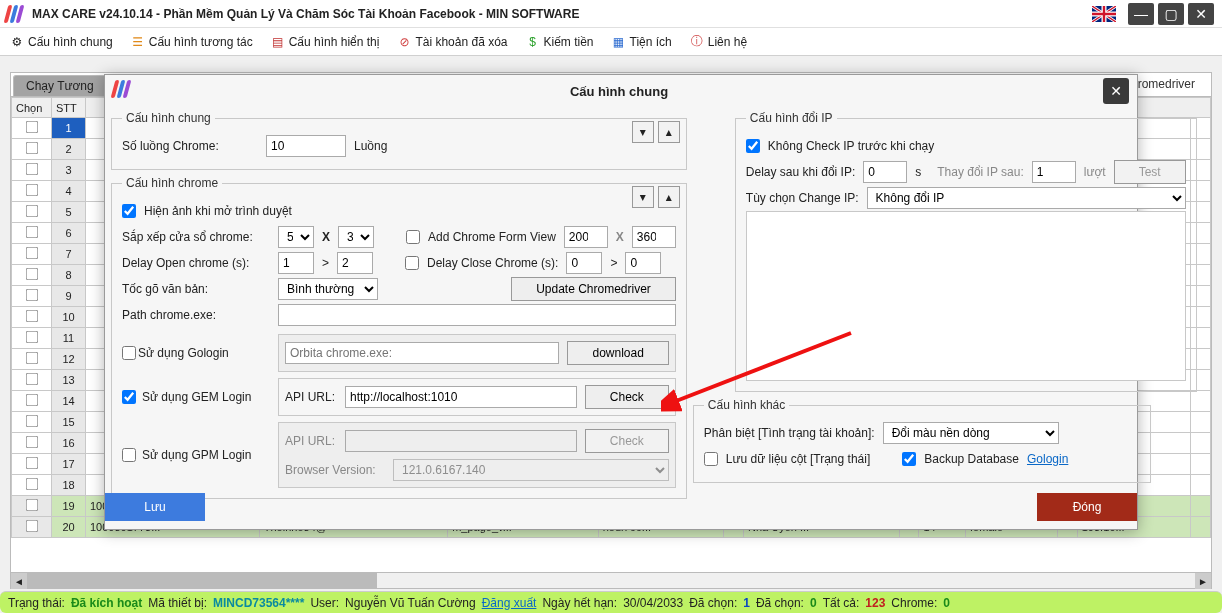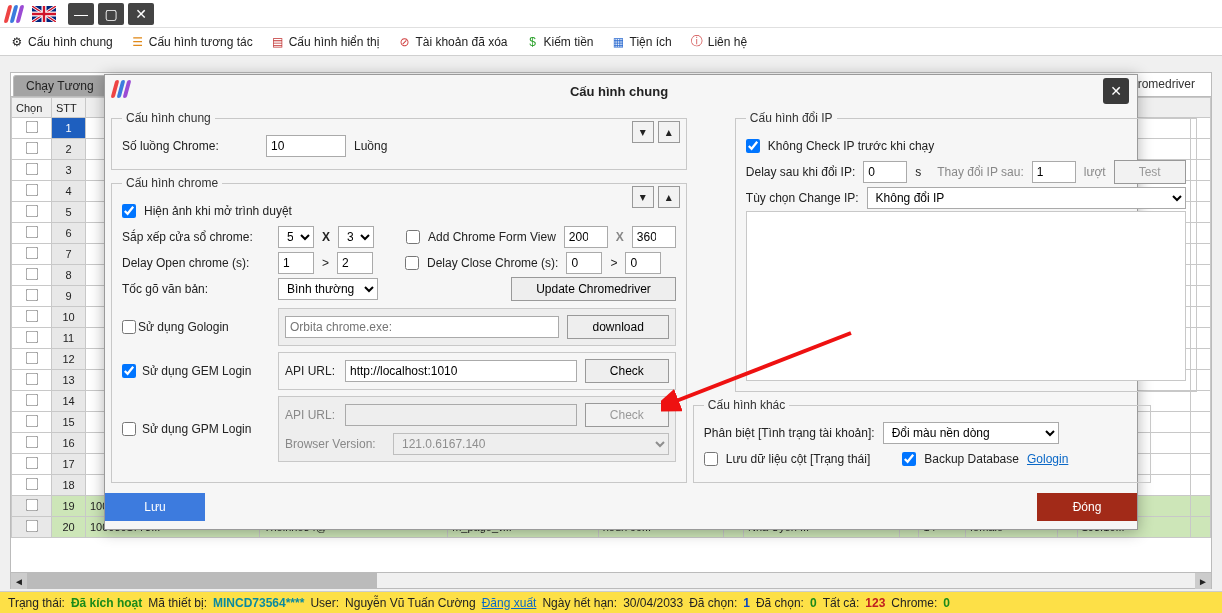--- a/index.html
+++ b/index.html
@@ -30,21 +30,21 @@
   .grid tr.data td { background:#cde6b8; }
   .grid input[type=checkbox]{ transform:scale(0.9); }
   .rowidx { text-align:center !important; background:#e8e8e8; }
   .gridwrap { position:absolute; left:0; right:0; top:24px; bottom:16px; overflow:hidden; }
   .hscroll { position:absolute; left:0; right:0; bottom:0; height:16px; background:#f0f0f0; border-top:1px solid #bbb; display:flex; }
   .hscroll .arrow{ width:16px; height:16px; background:#ccc; display:flex;align-items:center;justify-content:center;font-size:10px; }
   .hscroll .track{ flex:1; position:relative; }
   .hscroll .thumb{ position:absolute; left:0; top:0; height:100%; width:30%; background:#bbb; }
 
   
-  .status { position:absolute; left:0; right:0; bottom:0; height:22px; background:#fde047; border-top:1px solid #ccc; display:flex; align-items:center; gap:6px; padding:0 8px; font-size:11.5px; }
+  .status { position:absolute; left:0; right:0; bottom:0; height:22px; background:#bef264; border-top:1px solid #ccc; display:flex; align-items:center; gap:6px; padding:0 8px; font-size:11.5px;border-radius:6px; }
   .status .lbl { white-space:nowrap; }
   .status a { color:#0a68c7; text-decoration:underline; cursor:pointer; }
   .green { color:#1a8a1a; font-weight:700; }
   .red  { color:#c02020; font-weight:700; }
   .teal { color:#0a8aa0; font-weight:700; }
 
   
   .modal { position:absolute; left:104px; top:74px; width:1034px; height:456px; background:#f6f6f6; border:1px solid #9a9a9a; box-shadow:0 2px 14px rgba(0,0,0,.3); }
   .modal .mhead { height:32px; display:flex; align-items:center; padding:0 8px; }
   .modal .mhead .mtitle { flex:1; text-align:center; font-weight:700; font-size:13px; }
@@ -92,20 +92,21 @@
 <body>
 
 <div class="titlebar">
   <span class="logo">
     <span class="logostripes">
         <span style="background:#e44"></span>
         <span style="background:#3b7bde"></span>
         <span style="background:#9b4bd4"></span>
       </span>
   </span>
+  <span class="title">MAX CARE v24.10.14 - Phần Mềm Quản Lý Và Chăm Sóc Tài Khoản Facebook - MIN SOFTWARE</span>
   <span class="flag">
     <svg viewBox="0 0 24 16">
         <rect width="24" height="16" fill="#00247d"></rect>
         <path d="M0 0l24 16M24 0L0 16" stroke="#fff" stroke-width="3"></path>
         <path d="M0 0l24 16M24 0L0 16" stroke="#cf142b" stroke-width="1.4"></path>
         <path d="M12 0v16M0 8h24" stroke="#fff" stroke-width="5"></path>
         <path d="M12 0v16M0 8h24" stroke="#cf142b" stroke-width="2.4"></path>
       </svg>
   </span>
   <div class="winbtn">—</div>
@@ -552,20 +553,24 @@
           <label>Delay Close Chrome (s):</label>
           <input type="number" class="w36" value="0" style="">
           <span>&gt;</span>
           <input type="number" class="w36" value="0" style="">
         </div>
         <div class="row">
           <label class="lbl-wider">Tốc gõ văn bản:</label>
           <select style="width:100px"><option>Bình thường</option></select>
           <span style="flex:1"></span>
           <button class="btn">Update Chromedriver</button>
+        </div>
+        <div class="row">
+          <label class="lbl-wider">Path chrome.exe:</label>
+          <input type="text" style="flex: 1 1 0%;">
         </div>
 
         <div class="apirow">
           <div style="width:148px; display:flex; align-items:center; gap:2px;">
             <input type="checkbox" style="">
             <label>Sử dụng Gologin</label>
           </div>
           <div class="apibox disabled">
             <input type="text" disabled="" placeholder="Orbita chrome.exe:" style="">
             <button class="btn">download</button>

